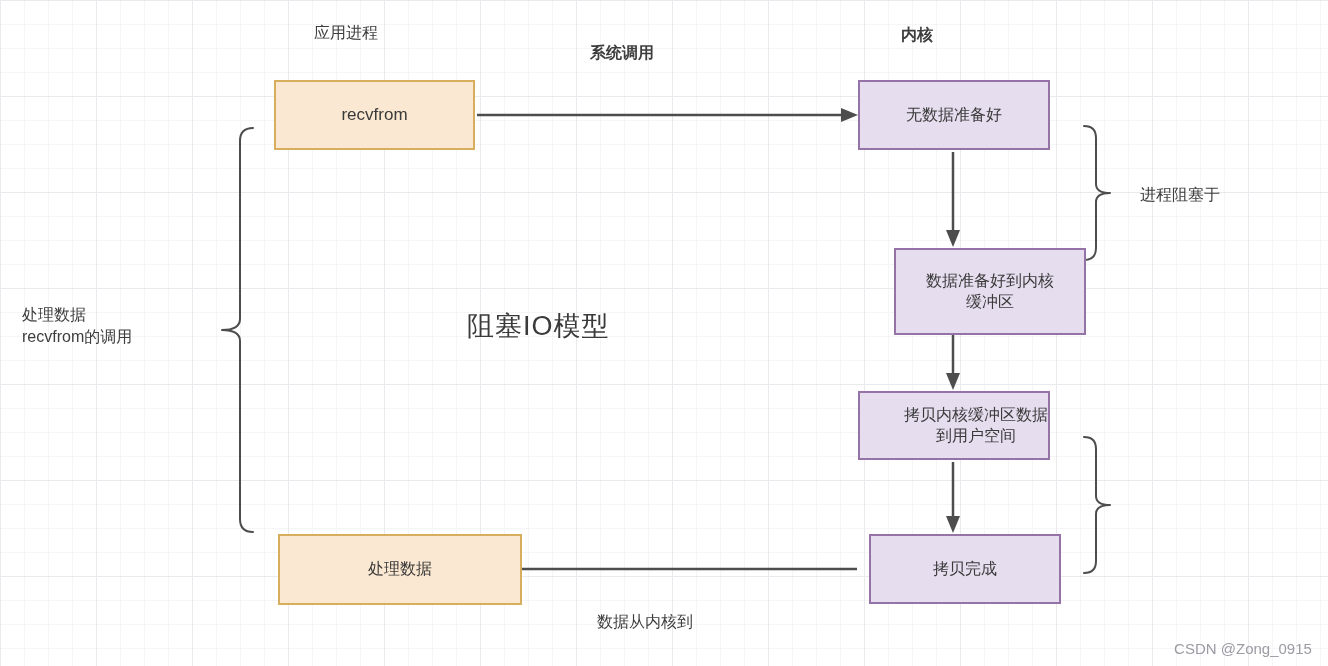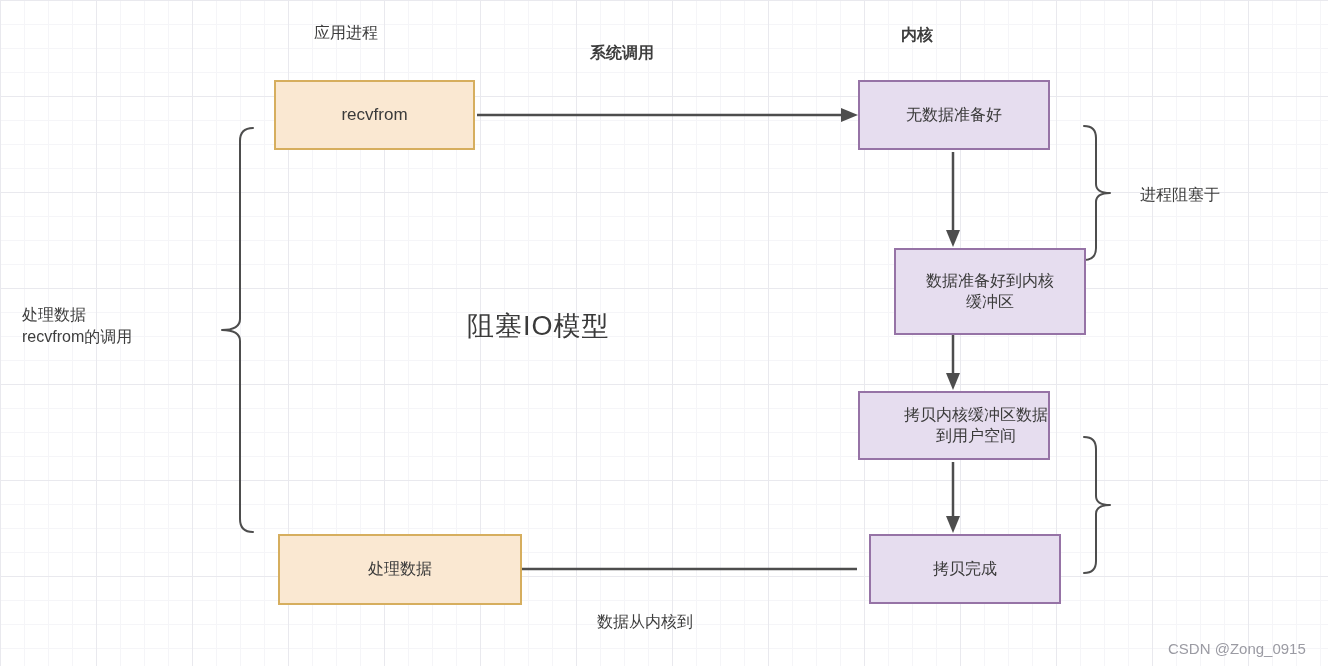--- a/index.html
+++ b/index.html
@@ -56,21 +56,21 @@
   }
   .lbl.title {
     font-size: 27px;
     font-weight: 500;
     letter-spacing: 1px;
     color: #3a3a3a;
   }
   .lbl.watermark {
     font-size: 15px;
     color: #9b9ba3;
-    text-align: left;
+    text-align: center;
     white-space: nowrap;
   }
 
   
   #node-recvfrom      { left: 274px; top: 80px;  width: 201px; height: 70px; font-size: 17px; }
   #node-no-data       { left: 858px; top: 80px;  width: 192px; height: 70px; }
   #node-data-ready    { left: 858px; top: 248px; width: 192px; height: 87px; margin-left: 36px; }
   #node-copy-data     { left: 858px; top: 391px; width: 192px; height: 69px; padding-left: 44px; }
   #node-copy-done     { left: 858px; top: 534px; width: 192px; height: 70px; margin-left: 11px; }
   #node-process-data  { left: 278px; top: 534px; width: 244px; height: 71px; }

